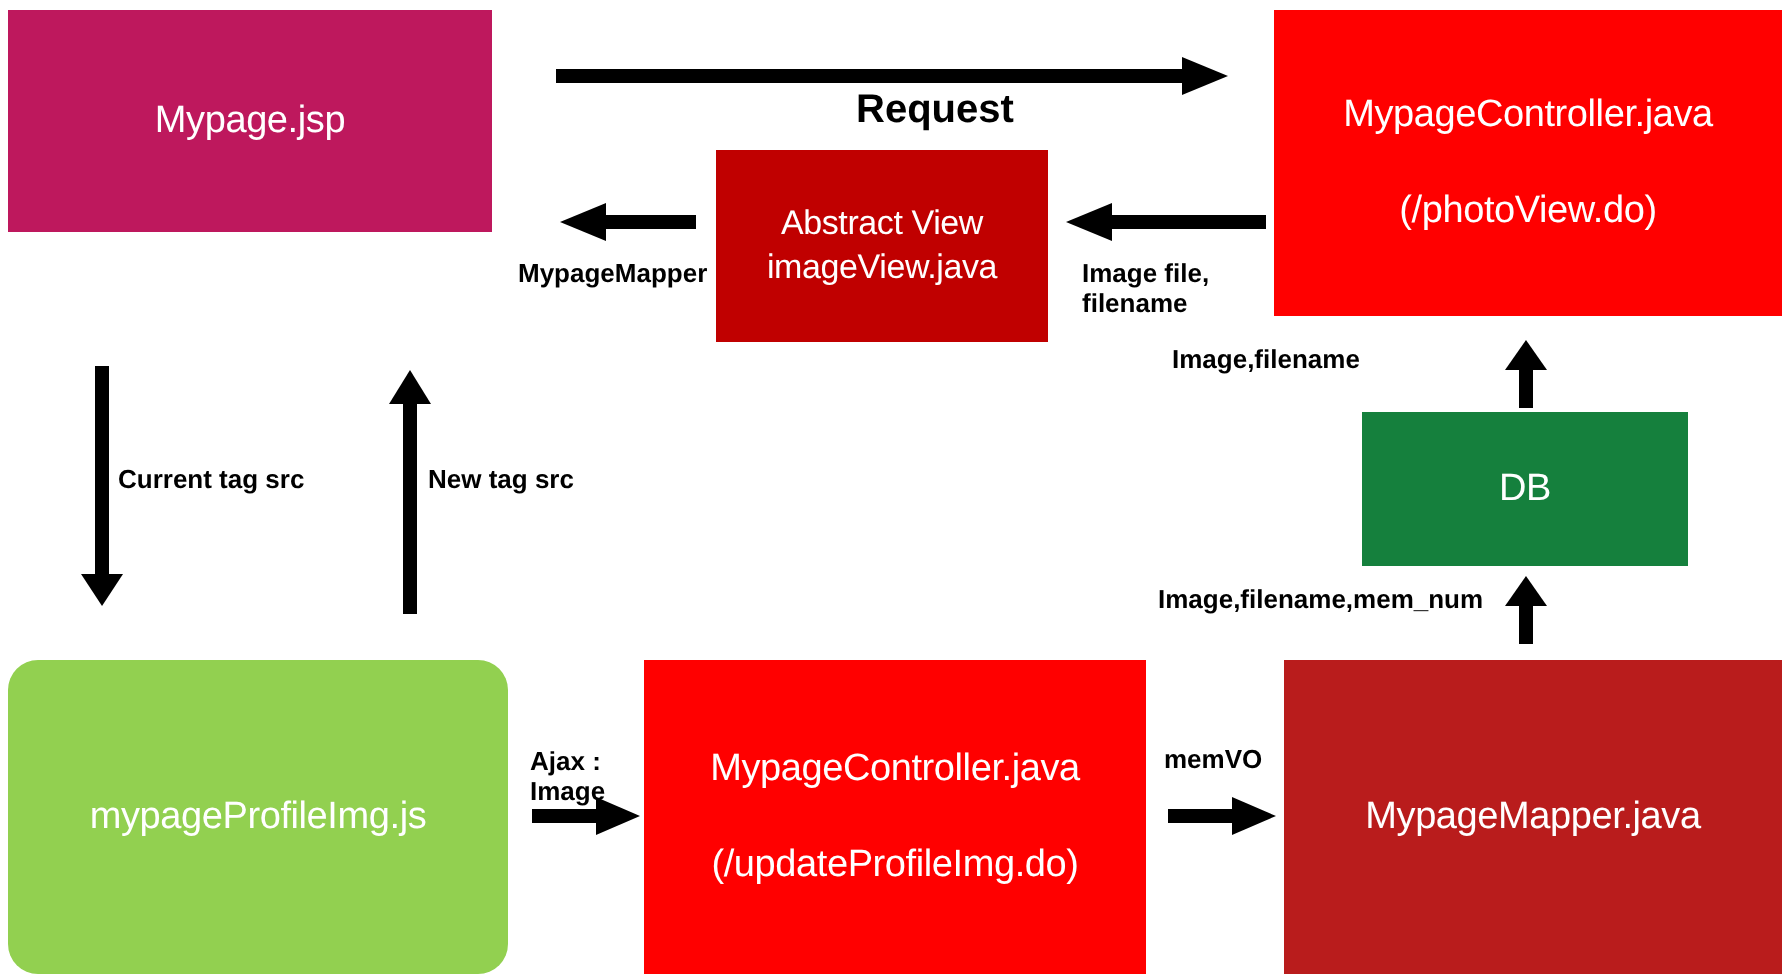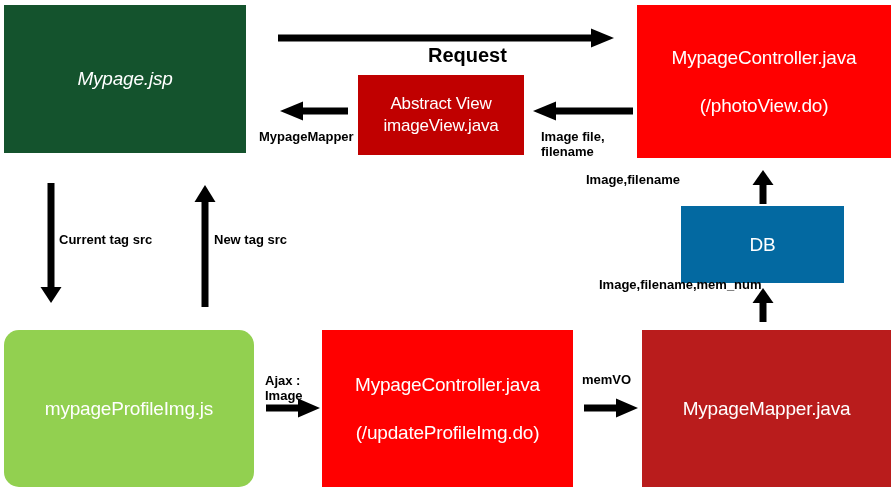--- a/index.html
+++ b/index.html
@@ -29,25 +29,25 @@
     justify-content: center;
     color: #ffffff;
     text-align: center;
     line-height: 1.15;
     font-family: "Liberation Sans", sans-serif;
     letter-spacing: -0.2px;
   }
   .node .line1 { display: block; }
   .node .line2 { display: block; margin-top: 26px; }
 
-  .node-mypagejsp      { left: 4px;   top: 5px;   width: 242px; height: 148px; background: #14532d; font-size: 19px; font-style: italic; }
+  .node-mypagejsp      { left: 4px;   top: 5px;   width: 242px; height: 111px; background: #be185d; font-size: 19px; }
   .node-photocontroller{ left: 637px; top: 5px;   width: 254px; height: 153px; background: #ff0000; font-size: 19px; }
-  .node-abstractview   { left: 358px; top: 75px;  width: 166px; height: 80px;  background: #c00000; font-size: 17px; }
+  .node-abstractview   { left: 358px; top: 75px;  width: 166px; height: 96px;  background: #c00000; font-size: 17px; }
   .node-abstractview .line2 { margin-top: 2px; }
-  .node-db             { left: 681px; top: 206px; width: 163px; height: 77px;  background: #0369a1; font-size: 19px; }
+  .node-db             { left: 681px; top: 206px; width: 163px; height: 77px;  background: #15803d; font-size: 19px; }
   .node-profileimgjs   { left: 4px;   top: 330px; width: 250px; height: 157px; background: #92d050; font-size: 19px; border-radius: 15px; }
   .node-updatecontroller{left: 322px; top: 330px; width: 251px; height: 157px; background: #ff0000; font-size: 19px; }
   .node-mapper         { left: 642px; top: 330px; width: 249px; height: 157px; background: #b91c1c; font-size: 19px; }
 
   
   .arrow {
     position: absolute;
     overflow: visible;
   }
   .arrow svg { display: block; overflow: visible; }
@@ -59,21 +59,21 @@
     font-family: "Liberation Sans", sans-serif;
     font-weight: bold;
     font-size: 13px;
     line-height: 1.15;
     white-space: pre-line;
   }
   .lbl-request      { left: 428px; top: 44px;  font-size: 20px; }
   .lbl-outputstream { left: 259px; top: 130px; }
   .lbl-imagefile    { left: 541px; top: 130px; }
   .lbl-imagefilename{ left: 586px; top: 173px; }
-  .lbl-imgfilemem   { left: 579px; top: 278px; margin-left: 20px; }
+  .lbl-imgfilemem   { left: 579px; top: 293px; }
   .lbl-currenttag   { left: 59px;  top: 233px; }
   .lbl-newtag       { left: 214px; top: 233px; }
   .lbl-ajax         { left: 265px; top: 360px; margin-top: 14px; }
   .lbl-memvo        { left: 582px; top: 373px; }
 </style>
 </head>
 <body>
 
 <div id="canvas">
 

